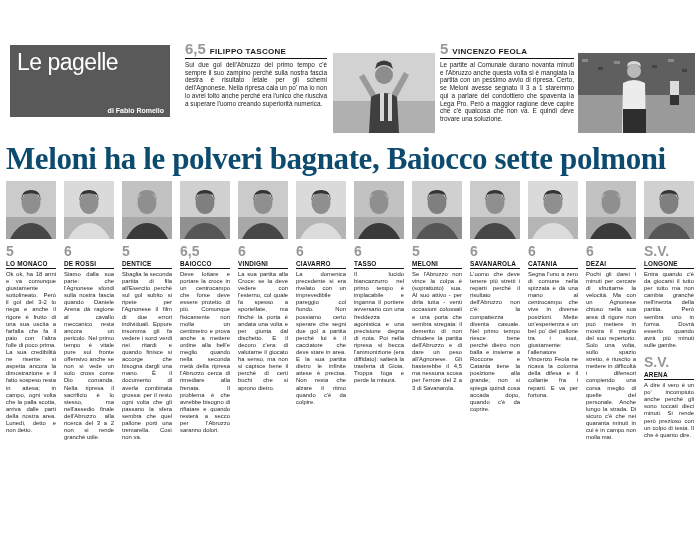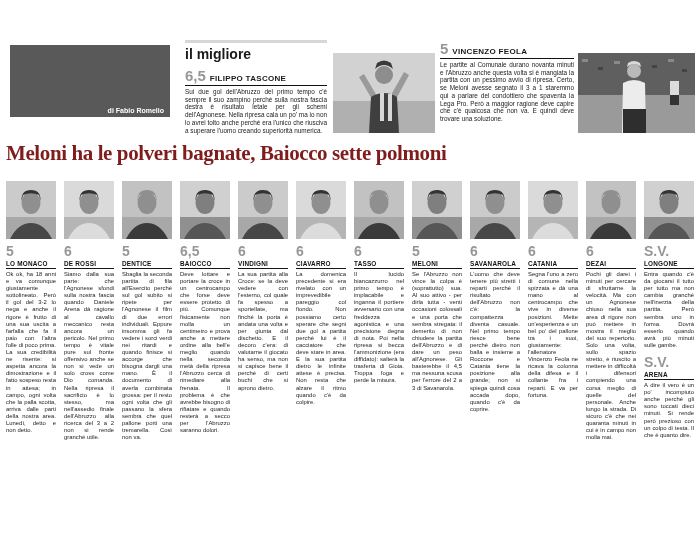--- a/index.html
+++ b/index.html
@@ -22,22 +22,22 @@
   .sec-best{left:185px;width:142px;}
   .sec-coach{left:440px;width:134px;}
 
   .photo-top{position:absolute;top:53px;}
   .photo-top svg{display:block;width:100%;height:100%;}
   .photo-best{left:333px;width:102px;height:80px;}
   .photo-coach{left:578px;width:117px;height:80px;}
 
   
   .headline{position:absolute;left:6px;top:141px;width:692px;margin:0;
-            font-family:"Liberation Serif",serif;font-weight:bold;font-size:21px;
-            letter-spacing:-0.4px;color:#7f1d1d;white-space:nowrap;}
+            font-family:"Liberation Serif",serif;font-weight:bold;font-size:31px;
+            letter-spacing:-0.4px;color:#0c4a6e;white-space:nowrap;}
 
   
   #players-row{position:absolute;left:6px;top:181px;width:690px;display:flex;gap:8px;}
   .pcol{flex:0 0 50px;width:50px;}
   .pphoto{width:50px;height:58px;margin-bottom:4px;}
   .pphoto svg{display:block;width:100%;height:100%;}
   .pphoto .bg1{fill:#cbcbcb}.pphoto .bg2{fill:#a8a8a8}
   .pphoto .head{fill:#8f8f8f}.pphoto .hair{fill:#333}.pphoto .body{fill:#474747}
   .v1 .bg1{fill:#dadada}.v1 .bg2{fill:#b5b5b5}.v1 .body{fill:#dcdcdc}
   .v2 .hair{fill:#8f8f8f}.v2 .bg1{fill:#c2c2c2}.v2 .body{fill:#3a3a3a}
@@ -48,27 +48,26 @@
   .ptext{font-size:5.9px;line-height:7.1px;text-align:justify;color:#1d1d1d;}
   .psub{margin-top:5px;}
 </style>
 </head>
 <body>
 
 <div class="page" style="--masthead-bg: #595959; --rating-color: #979797;">
 
   <div class="masthead">
     <div class="masthead-title">
-      <br>
+      <span>Le pagelle</span><br>
     </div>
     <div class="masthead-byline">di Fabio Romelio</div>
   </div>
 
   <section class="topsec sec-best">
-    <h2>il migliore</h2>
     <div class="entry-head">
       <span class="rating-lg">6,5</span>
       <span class="entry-name">Filippo Tascone</span>
     </div>
     <p class="entry-text">Sui due gol dell'Abruzzo del primo tempo c'è sempre il suo zampino perché sulla nostra fascia destra è risultato letale per gli schemi dell'Agnonese. Nella ripresa cala un po' ma io non lo avrei tolto anche perché era l'unico che riusciva a superare l'uomo creando superiorità numerica.</p>
   </section>
 
   <div class="photo-top photo-best">
     <svg viewBox="0 0 102 80" preserveAspectRatio="none">
       <rect width="102" height="80" fill="#d2d2d2"></rect>

